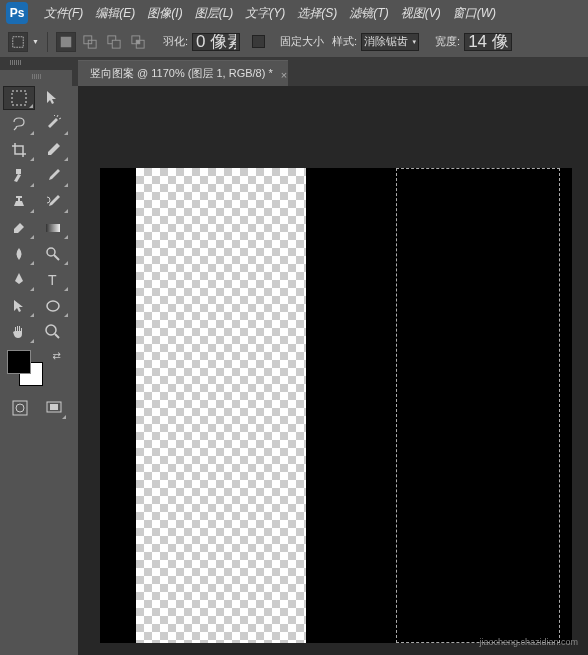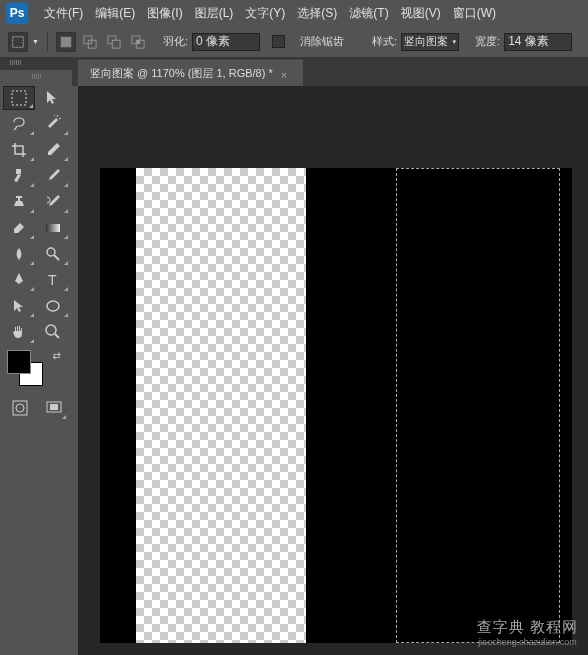--- a/index.html
+++ b/index.html
@@ -1,38 +1,38 @@
 <!DOCTYPE html>
 <html><head>
 <meta charset="utf-8">
 <style>
 * { margin: 0; padding: 0; box-sizing: border-box; font-family: "Microsoft YaHei", sans-serif; }
 body { background: #535353; width: 588px; height: 655px; overflow: hidden; position: relative; }
 
 
 .menubar { height: 26px; background: #535353; display: flex; align-items: center; padding-left: 6px; font-size: 12px; color: #e0e0e0; }
 .ps-logo { width: 22px; height: 22px; background: #1a6cb3; color: #fff; font-weight: bold; font-size: 12px; display: flex; align-items: center; justify-content: center; border-radius: 4px; margin-right: 10px; }
-.menu-item { padding: 0 6px; cursor: default; }
+.menu-item { padding: 0 6px; cursor: default; font-style: italic; }
 
 
 .optionsbar { height: 32px; background: #535353; border-bottom: 1px solid #383838; display: flex; align-items: center; padding-left: 8px; font-size: 11px; color: #ddd; gap: 4px; }
 .opt-icon { width: 20px; height: 20px; border: 1px solid #333; background: #3a3a3a; display: flex; align-items: center; justify-content: center; }
 .opt-icon svg { width: 14px; height: 14px; }
 .sep { width: 1px; height: 20px; background: #3a3a3a; margin: 0 4px; }
 .opt-label { margin-left: 11px; }
-.opt-input { width: 68px; height: 18px; background: #393939; border: 1px solid #222; color: #ddd; font-size: 12px; padding: 0 3px; }
+.opt-input { width: 48px; height: 18px; background: #393939; border: 1px solid #222; color: #ddd; font-size: 17px; padding: 0 3px; }
 .opt-check { width: 13px; height: 13px; border: 1px solid #222; background: #393939; margin-left: 8px; }
 .opt-select { width: 58px; height: 18px; background: #393939; border: 1px solid #222; color: #ddd; font-size: 11px; padding: 0 2px; display: flex; align-items: center; justify-content: space-between; }
 .tri { font-size: 7px; }
 
 
 .tabbar { height: 28px; background: #393939; display: flex; align-items: flex-end; padding-left: 78px; }
 .handle { position: absolute; top: 58px; left: 0; width: 30px; height: 10px; display: flex; justify-content: center; gap: 1px; padding-top: 2px; }
 .handle span { width: 1px; height: 5px; background: #777; }
-.tab { background: #535353; color: #ddd; font-size: 11px; padding: 5px 16px 5px 12px; display: flex; align-items: flex-end; gap: 8px; border-top: 1px solid #5d5d5d; }
+.tab { background: #535353; color: #ddd; font-size: 11px; padding: 5px 1px 5px 12px; display: flex; align-items: flex-end; gap: 8px; border-top: 1px solid #5d5d5d; }
 .tab-close { font-size: 11px; color: #aaa; }
 
 
 .workspace { position: absolute; top: 86px; left: 78px; right: 0; bottom: 0; background: #272727; }
 .canvas { position: absolute; top: 82px; left: 22px; width: 472px; height: 475px; background: #000; }
 .transparent-area { position: absolute; top: 0; left: 36px; width: 170px; height: 100%; background-image:
   linear-gradient(45deg, #ccc 25%, transparent 25%, transparent 75%, #ccc 75%),
   linear-gradient(45deg, #ccc 25%, transparent 25%, transparent 75%, #ccc 75%);
   background-color: #fff; background-size: 16px 16px; background-position: 0 0, 8px 8px; }
 .selection { position: absolute; top: 0; left: 296px; width: 164px; height: 100%; border: 1px dashed #aaa; }
@@ -104,24 +104,24 @@
   <div class="opt-icon" style="border:none;background:none">
       <svg viewBox="0 0 16 16">
         <rect x="1" y="1" width="9" height="9" fill="none" stroke="#999"></rect>
         <rect x="6" y="6" width="9" height="9" fill="none" stroke="#999"></rect>
         <rect x="6" y="6" width="4" height="4" fill="#999"></rect>
       </svg>
     </div>
   <span class="opt-label">羽化:</span>
   <input class="opt-input" value="0 像素" style="">
   <div class="opt-check"></div>
-  <span class="opt-label">消除锯齿</span>
-  <span class="opt-label" style="margin-left:24px">样式:</span>
+  <span class="opt-label">固定大小</span>
+  <span class="opt-label" style="margin-left:4px">样式:</span>
   <div class="opt-select">
-      <span>竖向图案</span>
+      <span>消除锯齿</span>
       <span class="tri">▾</span>
     </div>
   <span class="opt-label" style="margin-left:12px">宽度:</span>
   <input class="opt-input" value="14 像素" style="">
 </div>
 
 <div class="handle">
     <span></span>
     <span></span>
     <span></span>
@@ -319,15 +319,14 @@
         <svg viewBox="0 0 18 18">
           <rect x="2" y="3" width="14" height="10" fill="none" stroke="#ccc"></rect>
           <rect x="5" y="5" width="8" height="6" fill="#ccc"></rect>
         </svg>
         <span class="corner"></span>
       </div>
   </div>
 </div>
 
 <div class="watermark">
-  <span>查字典 教程网</span>
   <span class="sub">jiaocheng.chazidian.com</span>
 </div>
 
 </body></html>

